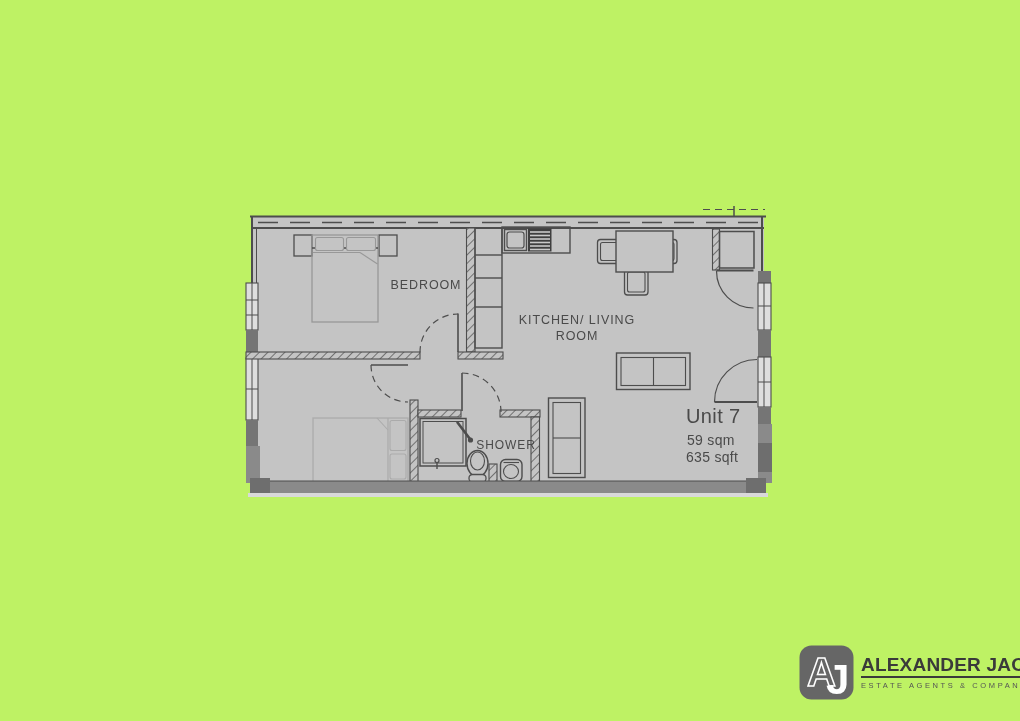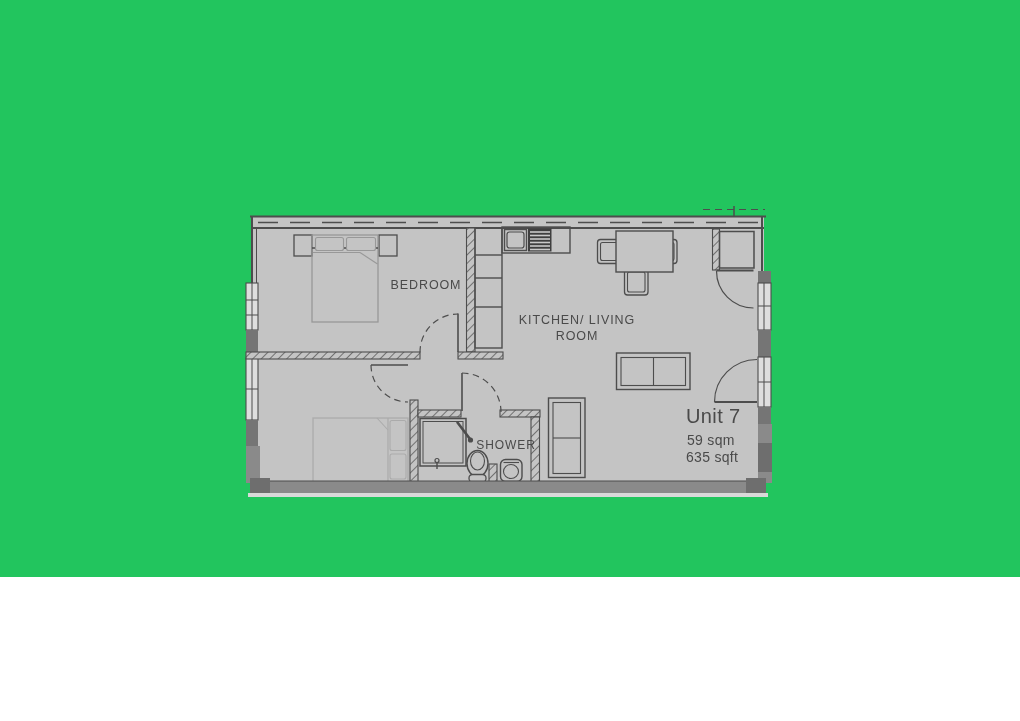--- a/index.html
+++ b/index.html
@@ -1,16 +1,16 @@
 <!DOCTYPE html>
 <html style="--floor: #c4c4c4; --line: #4d4d4d; --text: #4a4a4a; --wall_dark: #757575; --wall_medium: #8a8a8a; --wall_darker: #6e6e6e; --window: #dedede; --hob_dark: #3f3f3f; --furniture_light: #989898; --furniture_faint: #ababab; --shadow: #d9d9d9; --logo_box: #666666; --logo_text: #3a3a3a; --logo_tagline: #555555;"><head>
 <meta charset="utf-8">
 <style>
   html,body{margin:0;padding:0;background:#ffffff;}
-  .stage{position:relative;width:1020px;height:577px;background:#22c55e;overflow:hidden;
+  .stage{position:relative;width:1020px;height:721px;background:#bef264;overflow:hidden;
          font-family:"Liberation Sans", sans-serif;}
   svg{position:absolute;left:0;top:0;}
   
   .s  {stroke:var(--line);fill:none;}
   .sf {stroke:var(--line);fill:var(--floor);}
   .hw {fill:url(#hatch);stroke:var(--line);stroke-width:1.1;}
   .lt {stroke:var(--furniture_light);fill:none;}
   .lt2{stroke:var(--furniture_faint);fill:none;}
   .ltf{stroke:var(--furniture_light);fill:var(--floor);}
   .lt2f{stroke:var(--furniture_faint);fill:var(--floor);}

